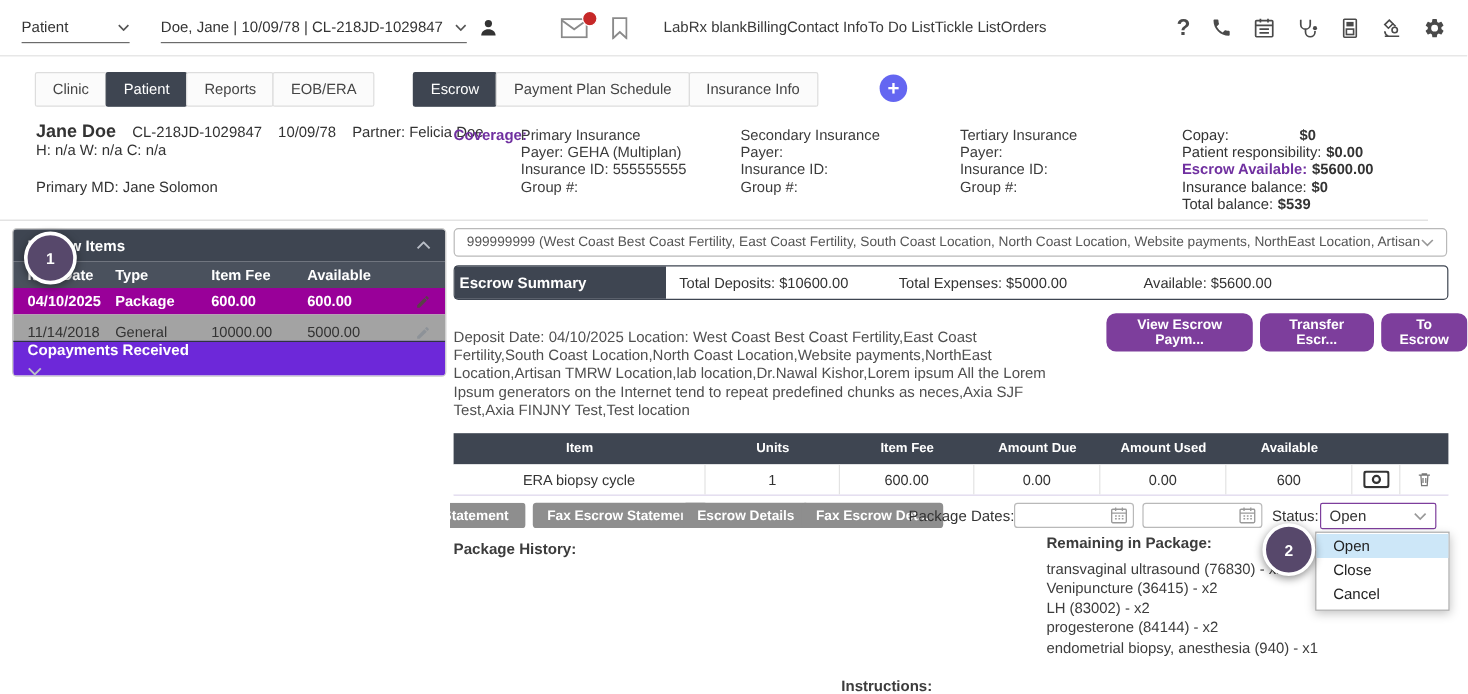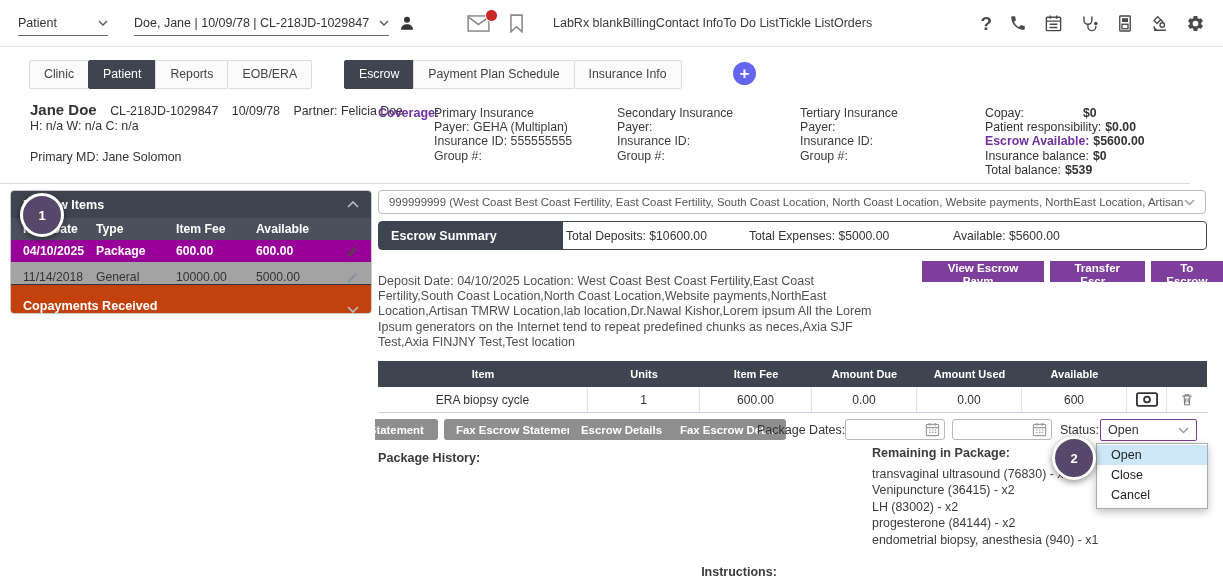--- a/index.html
+++ b/index.html
@@ -50,44 +50,44 @@
               border-radius:4px;overflow:hidden;background:#fff;}
   .lp-header{height:27px;background:#3e4551;color:#fff;font-weight:bold;font-size:12.6px;
              display:flex;align-items:center;padding:0 12px;justify-content:space-between;cursor:pointer;}
   .lp-thead{height:22px;background:#4a515d;color:#fff;font-weight:bold;font-size:12.2px;
             display:flex;align-items:center;}
   .lp-row{height:22px;display:flex;align-items:center;font-size:12.2px;cursor:pointer;}
   .lp-row.sel{background:#990099;color:#fff;font-weight:bold;}
   .lp-row.alt{background:#a3a3a3;align-items:flex-end;}
   .c-date{width:73px;padding-left:12px;} .c-type{width:80px;} .c-fee{width:80px;} .c-av{width:75px;}
   .c-edit{flex:1;display:flex;justify-content:flex-end;padding-right:12px;}
-  .lp-footer{height:28px;background:#c2410c;color:#fff;font-weight:bold;font-size:12.6px;
-             display:flex;align-items:flex-end;justify-content:space-between;padding:0 12px;
-             border-top:1px solid #2e3440;cursor:pointer;}
+  .lp-footer{height:28px;background:#6d28d9;color:#fff;font-weight:bold;font-size:12.6px;
+             display:flex;align-items:flex-start;justify-content:space-between;padding:0 12px;
+             border-top:1px solid #2e3440;cursor:pointer;flex-direction:column;}
   
   .step-badge{position:absolute;width:38px;height:38px;border-radius:50%;background:#57486b;
               border:3px solid #fff;box-shadow:0 2px 7px rgba(0,0,0,.45);color:#fff;
               display:flex;align-items:center;justify-content:center;font-size:13px;font-weight:bold;z-index:30;}
   .step1{left:20px;top:193px;}
   .step2{left:1052px;top:436px;}
   
   .loc-select{position:absolute;left:378px;top:190px;width:828px;height:24px;border:1px solid #b9b9b9;
               border-radius:4px;display:flex;align-items:center;box-sizing:border-box;
               padding:0 10px;font-size:11.4px;color:#555;cursor:pointer;background:#fff;}
   .loc-select .txt{flex:1;white-space:nowrap;overflow:hidden;}
   .sum-bar{position:absolute;left:378px;top:221px;width:829px;height:29px;border:1px solid #3e4551;
            border-radius:4px;box-sizing:border-box;background:#fff;}
   .sum-tab{position:absolute;left:0;top:0;bottom:0;width:172px;background:#3e4551;color:#fff;
-           font-weight:bold;font-size:12.6px;display:flex;align-items:center;padding-left:12px;}
+           font-weight:bold;font-size:12.6px;display:flex;align-items:center;padding-left:4px;}
   .sum-item{position:absolute;top:0;bottom:0;display:flex;align-items:center;font-size:12.2px;color:#333;}
   .sum-dep{left:187px;} .sum-exp{left:370px;} .sum-av{left:574px;}
   .deposit-text{position:absolute;left:378px;top:274px;width:508px;font-weight:normal;color:#4f4f4f;
                 font-size:12.5px;line-height:15.2px;}
   .purple-btns{position:absolute;left:922px;top:261px;display:flex;gap:6px;}
-  .p-btn{height:21px;background:#7d3e9c;color:#fff;border:none;border-radius:0;font-weight:bold;
+  .p-btn{height:32px;background:#7d3e9c;color:#fff;border:none;border-radius:8px;font-weight:bold;
          font-size:11.6px;padding:0 11px;cursor:pointer;font-family:"Liberation Sans",sans-serif;}
   
   .items-table{position:absolute;left:378px;top:361px;width:829px;border-bottom:1px solid #d5cae6;}
   .it-head{height:26px;background:#3e4551;color:#fff;font-weight:bold;font-size:11px;
            display:flex;align-items:center;}
   .it-row{height:25px;background:#fff;display:flex;align-items:center;font-size:12.1px;color:#333;}
   .it-row>div{border-right:1px solid #e3e3e3;height:100%;display:flex;align-items:center;justify-content:center;box-sizing:border-box;}
   .it-head>div{display:flex;align-items:center;justify-content:center;height:100%;}
   .w-item{width:210px;} .w-units{width:112px;} .w-fee{width:112px;} .w-due{width:105px;}
   .w-used{width:105px;} .w-av{width:105px;} .w-ic{width:40px;}

